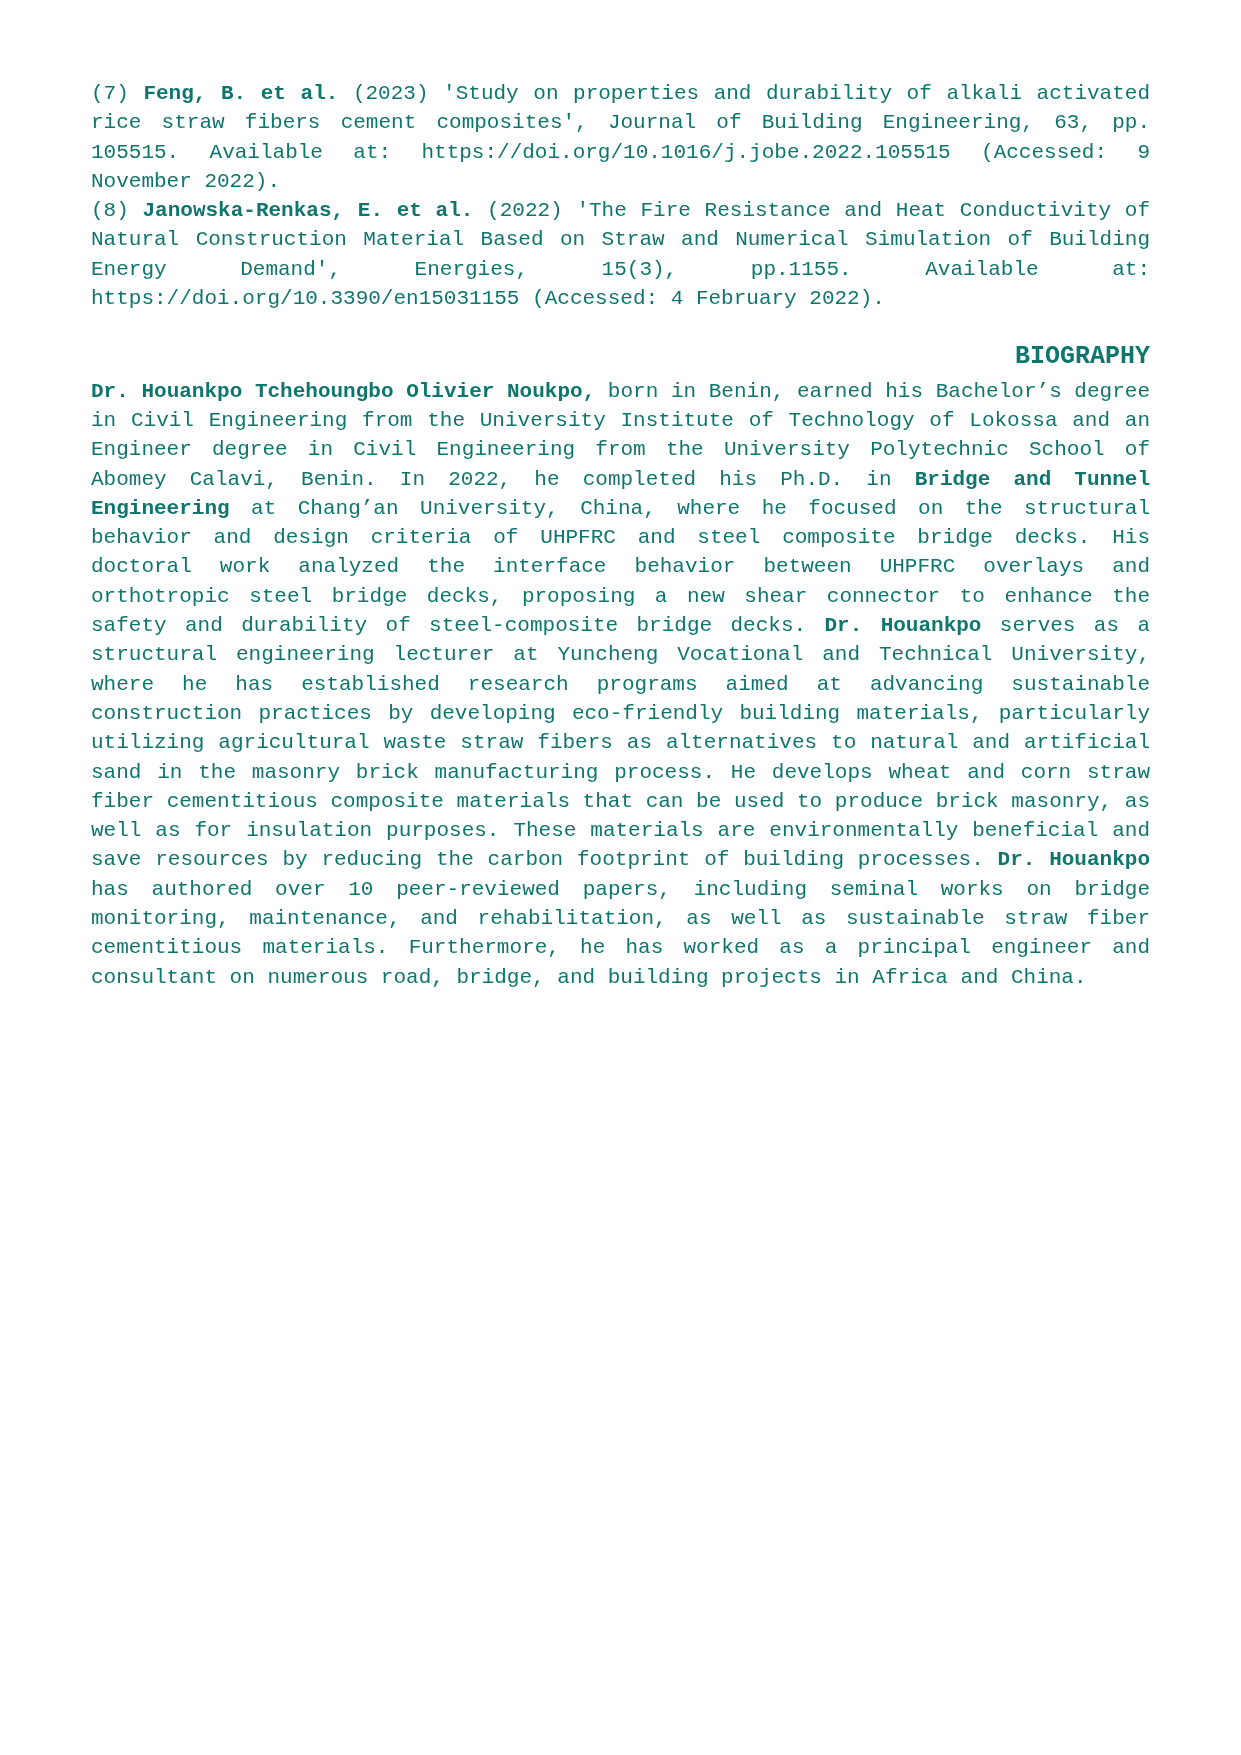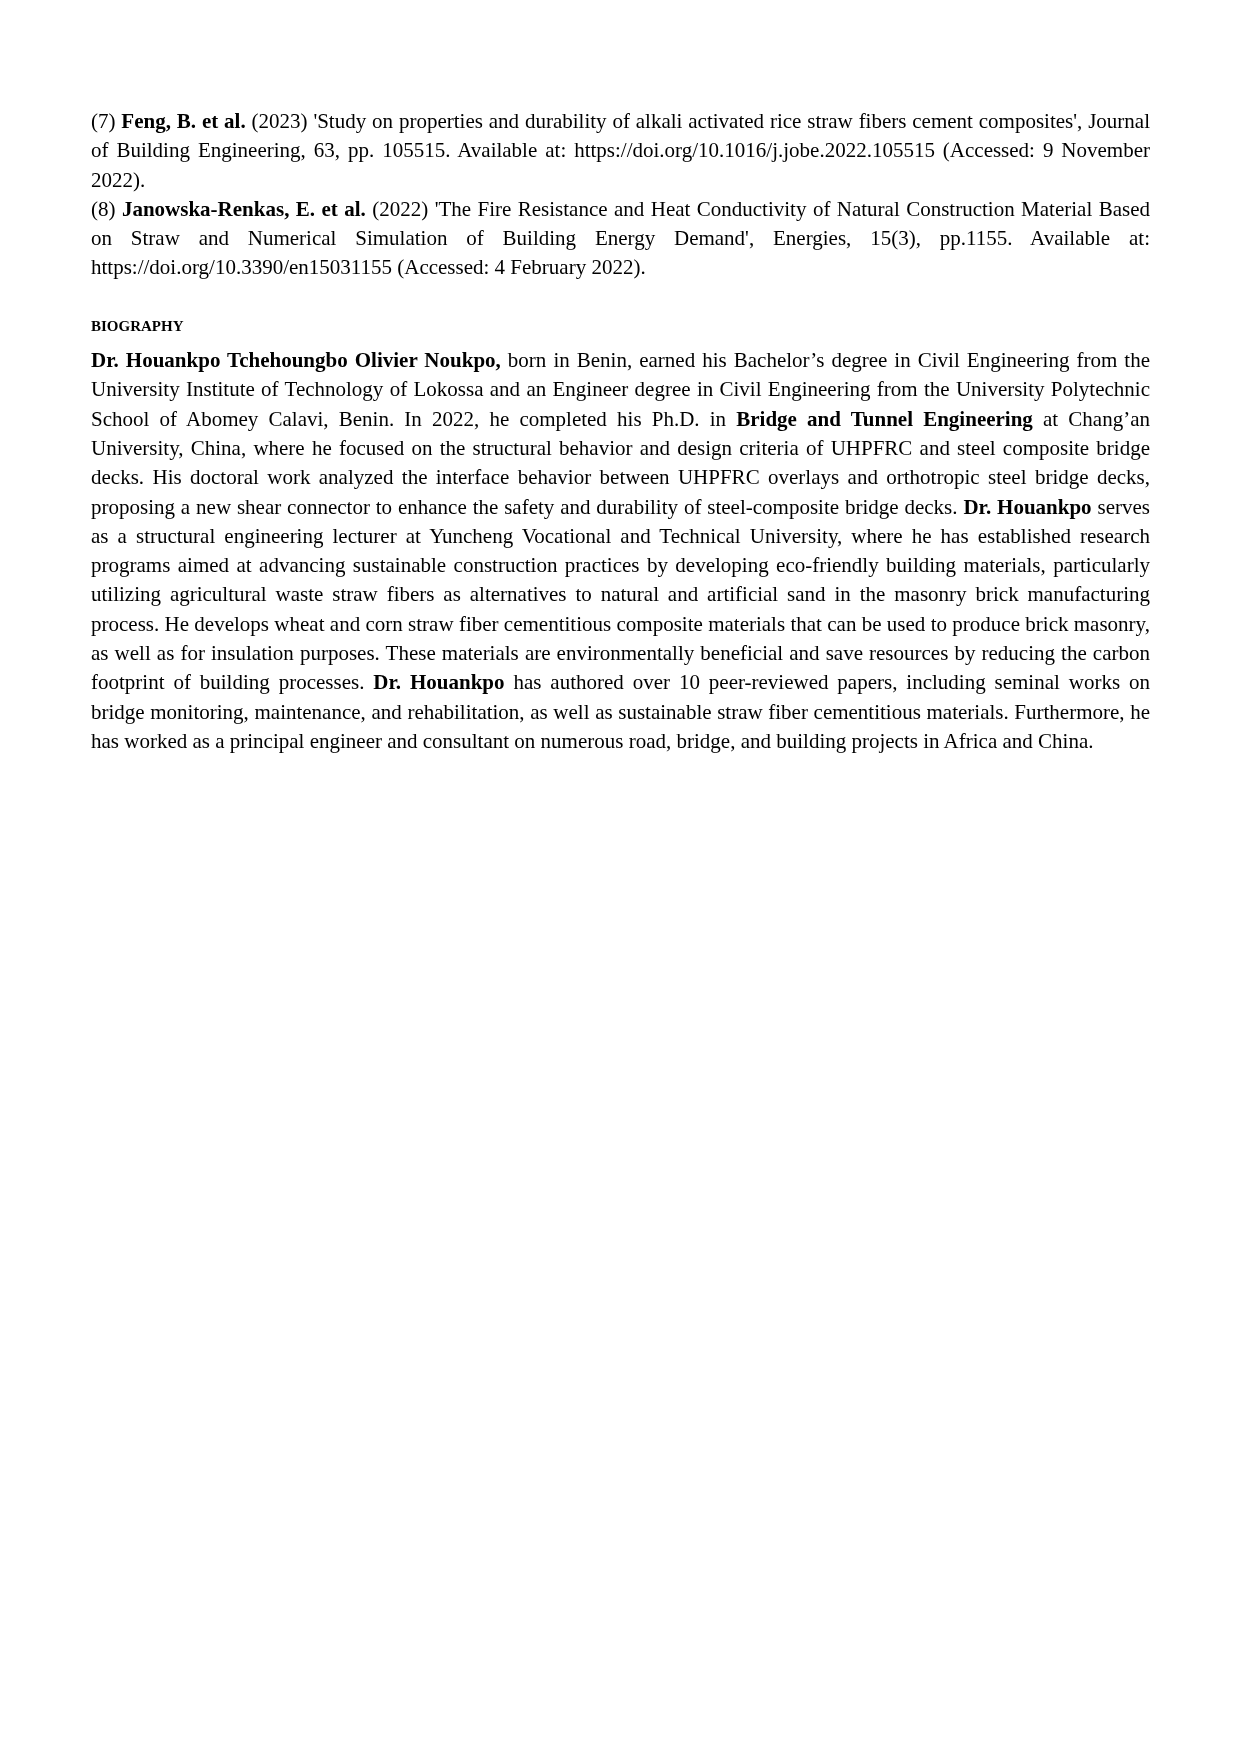--- a/index.html
+++ b/index.html
@@ -18,38 +18,37 @@
     left: 0; top: 0;
     width: 1241px;
     height: 1755px;
     background: #ffffff;
   }
   .content {
     position: absolute;
     left: 91px;
     top: 79px;
     width: 1059px;
-    font-family: Liberation Serif, serif;
+    font-family: Liberation Mono, monospace;
     font-size: 21px;
     line-height: 29.3px;
-    color: #000000;
+    color: #0f766e;
     letter-spacing: 0;
-    margin-top: 28px;
   }
   p.ref, p.bio {
     margin: 0;
     text-align: justify;
     text-justify: inter-word;
   }
   h2.bio-heading {
     margin: 29px 0 0 0;
-    font-size: 15px;
+    font-size: 25px;
     line-height: 29.3px;
     font-weight: bold;
-    text-align: left;
+    text-align: right;
   }
   p.bio {
     margin-top: 5px;
   }
   b { font-weight: bold; }
 </style>
 </head>
 <body>
 
 <div class="page">

